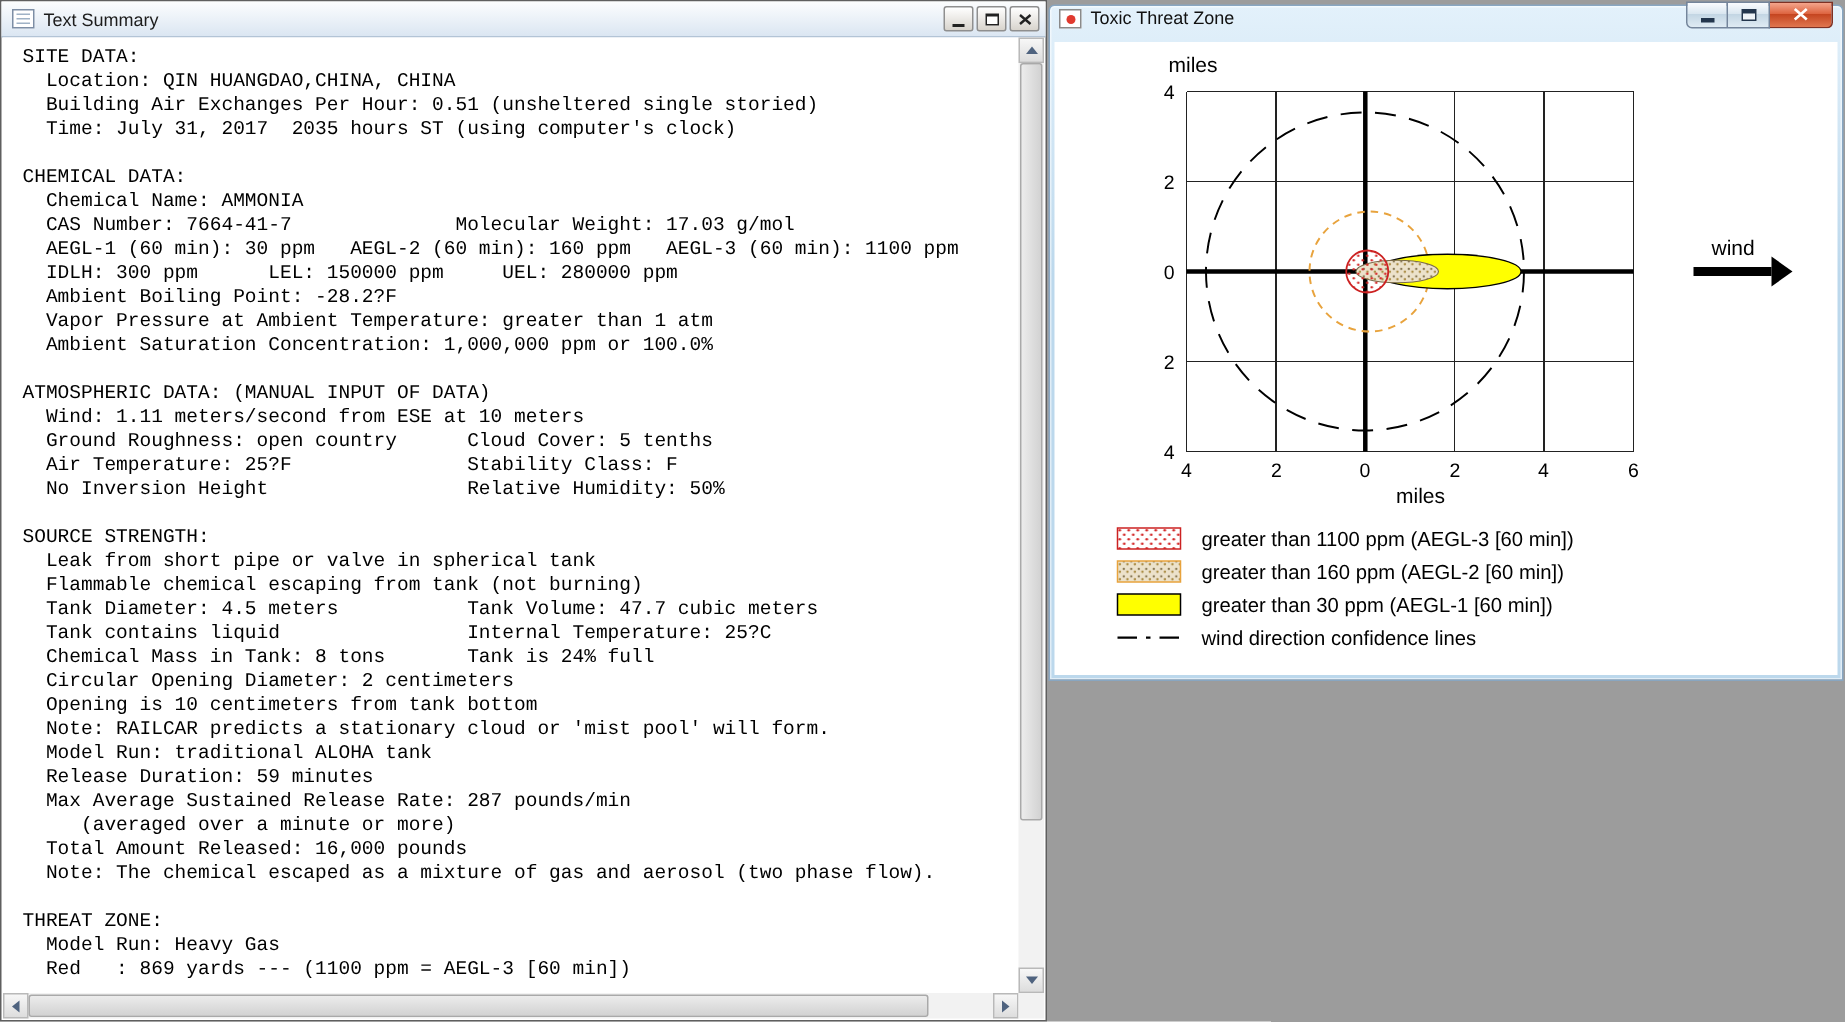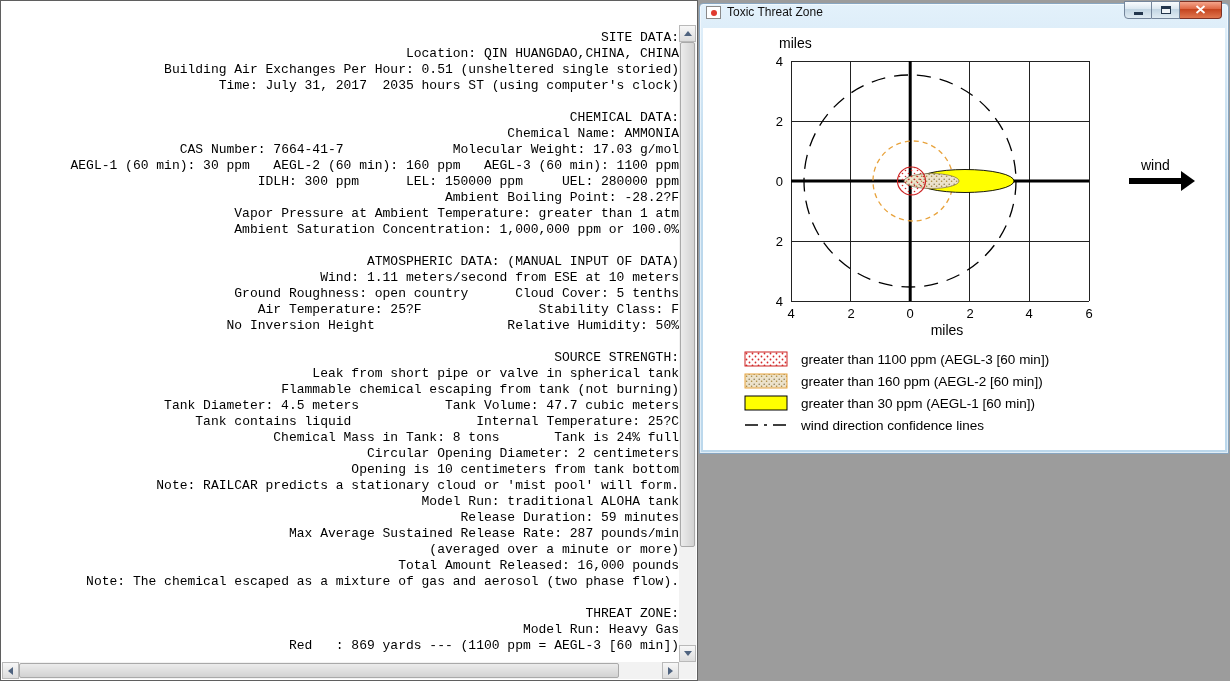--- a/index.html
+++ b/index.html
@@ -20,21 +20,21 @@
   .classic-btns { margin-left:auto; display:flex; gap:2px; }
   .cbtn { width:20px; height:17px; border:1px solid #8f8f8f; border-radius:2px;
           background:linear-gradient(#ffffff,#d8d4cd);
           display:flex; align-items:center; justify-content:center; }
   .g-min { width:8px; height:2px; background:#222; margin-top:8px; }
   .g-max { width:9px; height:8px; border:1px solid #222; border-top-width:2px; background:#fff; }
 
   .ts-content { position:absolute; left:1px; top:24px; right:18px; bottom:18px;
                 background:#fff; overflow:hidden; }
   pre.ts-text { font-family:"Liberation Mono","DejaVu Sans Mono",monospace;
-                font-size:13px; line-height:16px; color:#000; padding:5px 0 0 13px;text-align:right; }
+                font-size:13px; line-height:16px; color:#000; padding:5px 0 0 13px; }
 
   
   .vscroll { position:absolute; top:24px; right:1px; width:17px; bottom:18px; background:#f2f2f2; }
   .hscroll { position:absolute; left:1px; bottom:1px; right:18px; height:17px; background:#f2f2f2; }
   .sbtn { position:absolute; width:17px; height:17px; background:linear-gradient(#f7f7f7,#dddddd);
           border:1px solid #b9b9b9; display:flex; align-items:center; justify-content:center; }
   .sbtn.up { top:0; left:0; } .sbtn.down { bottom:0; left:0; }
   .sbtn.left { left:0; top:0; } .sbtn.right { right:0; top:0; }
   .tri-up  { width:0;height:0;border-left:4px solid transparent;border-right:4px solid transparent;border-bottom:5px solid #4f637f; }
   .tri-dn  { width:0;height:0;border-left:4px solid transparent;border-right:4px solid transparent;border-top:5px solid #4f637f; }
@@ -72,20 +72,37 @@
   .tz-content svg { display:block; }
   text.tick   { font:13px "Liberation Sans", sans-serif; fill:#000; }
   text.axis   { font:14px "Liberation Sans", sans-serif; fill:#000; }
   text.legend { font:13.5px "Liberation Sans", sans-serif; fill:#000; }
   text.wind   { font:14px "Liberation Sans", sans-serif; fill:#000; }
 </style>
 </head>
 <body>
 
 <div class="win-left">
+  <div class="titlebar">
+    <span class="ts-icon"></span>
+    <span class="title">Text Summary</span>
+    <span class="classic-btns">
+      <span class="cbtn">
+        <span class="g-min"></span>
+      </span>
+      <span class="cbtn">
+        <span class="g-max"></span>
+      </span>
+      <span class="cbtn">
+        <svg width="9" height="8" viewBox="0 0 9 8">
+          <path d="M1 1 L8 7 M8 1 L1 7" stroke="#222" stroke-width="1.6" fill="none"></path>
+        </svg>
+      </span>
+    </span>
+  </div>
 
   <div class="ts-content">
     <pre class="ts-text">SITE DATA:
   Location: QIN HUANGDAO,CHINA, CHINA
   Building Air Exchanges Per Hour: 0.51 (unsheltered single storied)
   Time: July 31, 2017  2035 hours ST (using computer's clock)
 
 CHEMICAL DATA:
   Chemical Name: AMMONIA
   CAS Number: 7664-41-7              Molecular Weight: 17.03 g/mol

